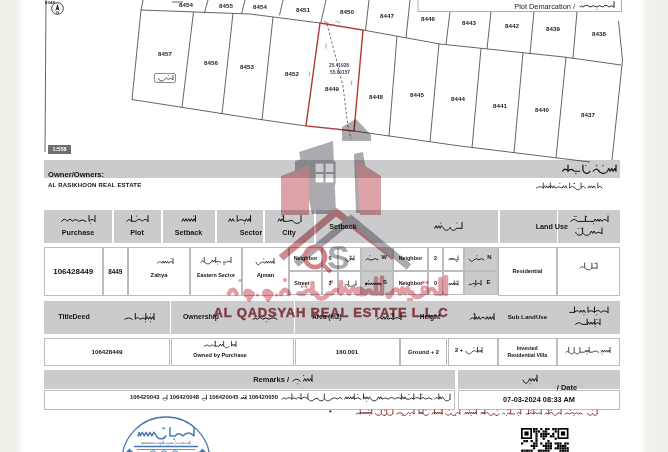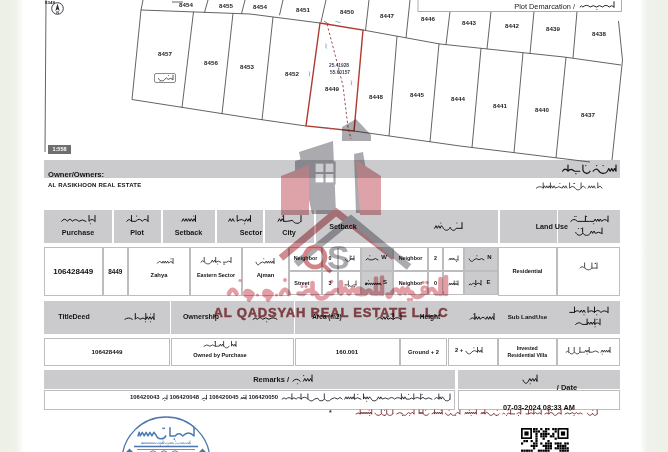--- a/index.html
+++ b/index.html
@@ -90,21 +90,21 @@
     <div style="position:absolute;left:294.5px;top:337.5px;width:105px;height:28px;display:flex;align-items:center;justify-content:center;font-size:6.2px;font-weight:bold;color:#111;">160.001</div>
     <div style="position:absolute;left:400px;top:337.5px;width:47px;height:28px;display:flex;align-items:center;justify-content:center;font-size:5.8px;font-weight:bold;color:#111;">Ground&nbsp;+&nbsp;2</div>
     <div style="position:absolute;left:455px;top:346.5px;width:12px;font-size:5.8px;font-weight:bold;color:#111;">2 +</div>
     <div style="position:absolute;left:498px;top:344.5px;width:58.5px;height:18px;text-align:center;font-size:5.2px;font-weight:bold;color:#111;line-height:1.35;">Invested<br>Residential Villa</div>
     <div style="position:absolute;left:44px;top:369.5px;width:411px;height:19px;background:#cbcbcd;"></div>
     <div style="position:absolute;left:458px;top:369.5px;width:162px;height:19px;background:#cbcbcd;"></div>
     <div style="position:absolute;left:209px;top:375.0px;width:80px;text-align:right;font-size:7.5px;font-weight:bold;color:#151515;">Remarks&nbsp;/</div>
     <div style="position:absolute;left:537px;top:375.0px;width:60px;text-align:center;font-size:7.5px;font-weight:bold;color:#151515;margin-top:8px;">/ Date</div>
     <div style="position:absolute;left:44px;top:389.5px;width:411px;height:20px;border:0.8px solid #bdbdbf;background:#fff;box-sizing:border-box;"></div>
     <div style="position:absolute;left:458px;top:389.5px;width:162px;height:20px;border:0.8px solid #bdbdbf;background:#fff;box-sizing:border-box;"></div>
-    <div style="position:absolute;left:458px;top:389.5px;width:162px;height:20px;display:flex;align-items:center;justify-content:center;font-size:7.4px;font-weight:bold;color:#111;margin-top:8px;">07-03-2024 08:33 AM</div>
+    <div style="position:absolute;left:458px;top:389.5px;width:162px;height:20px;display:flex;align-items:center;justify-content:center;font-size:7.4px;font-weight:bold;color:#111;">07-03-2024 08:33 AM</div>
     <div style="position:absolute;left:130px;top:394.3px;width:148px;display:flex;justify-content:space-between;font-size:5.9px;font-weight:bold;color:#181818;">
       <span>106420043</span>
       <span>106420048</span>
       <span>106420045</span>
       <span>106420050</span>
     </div>
     <div style="position:absolute;left:329px;top:409px;font-size:7px;font-weight:bold;color:#5a1a1a;">*</div>
 <svg style="position:absolute;left:0;top:0" width="668" height="163" viewBox="0 0 668 163">
       <polyline points="46.0,0.0 45.0,152.0" fill="none" stroke="#3c3c3c" stroke-width="0.8"></polyline>
       <polyline points="143.0,0.0 141.0,10.0 132.0,99.5" fill="none" stroke="#3c3c3c" stroke-width="0.8"></polyline>

